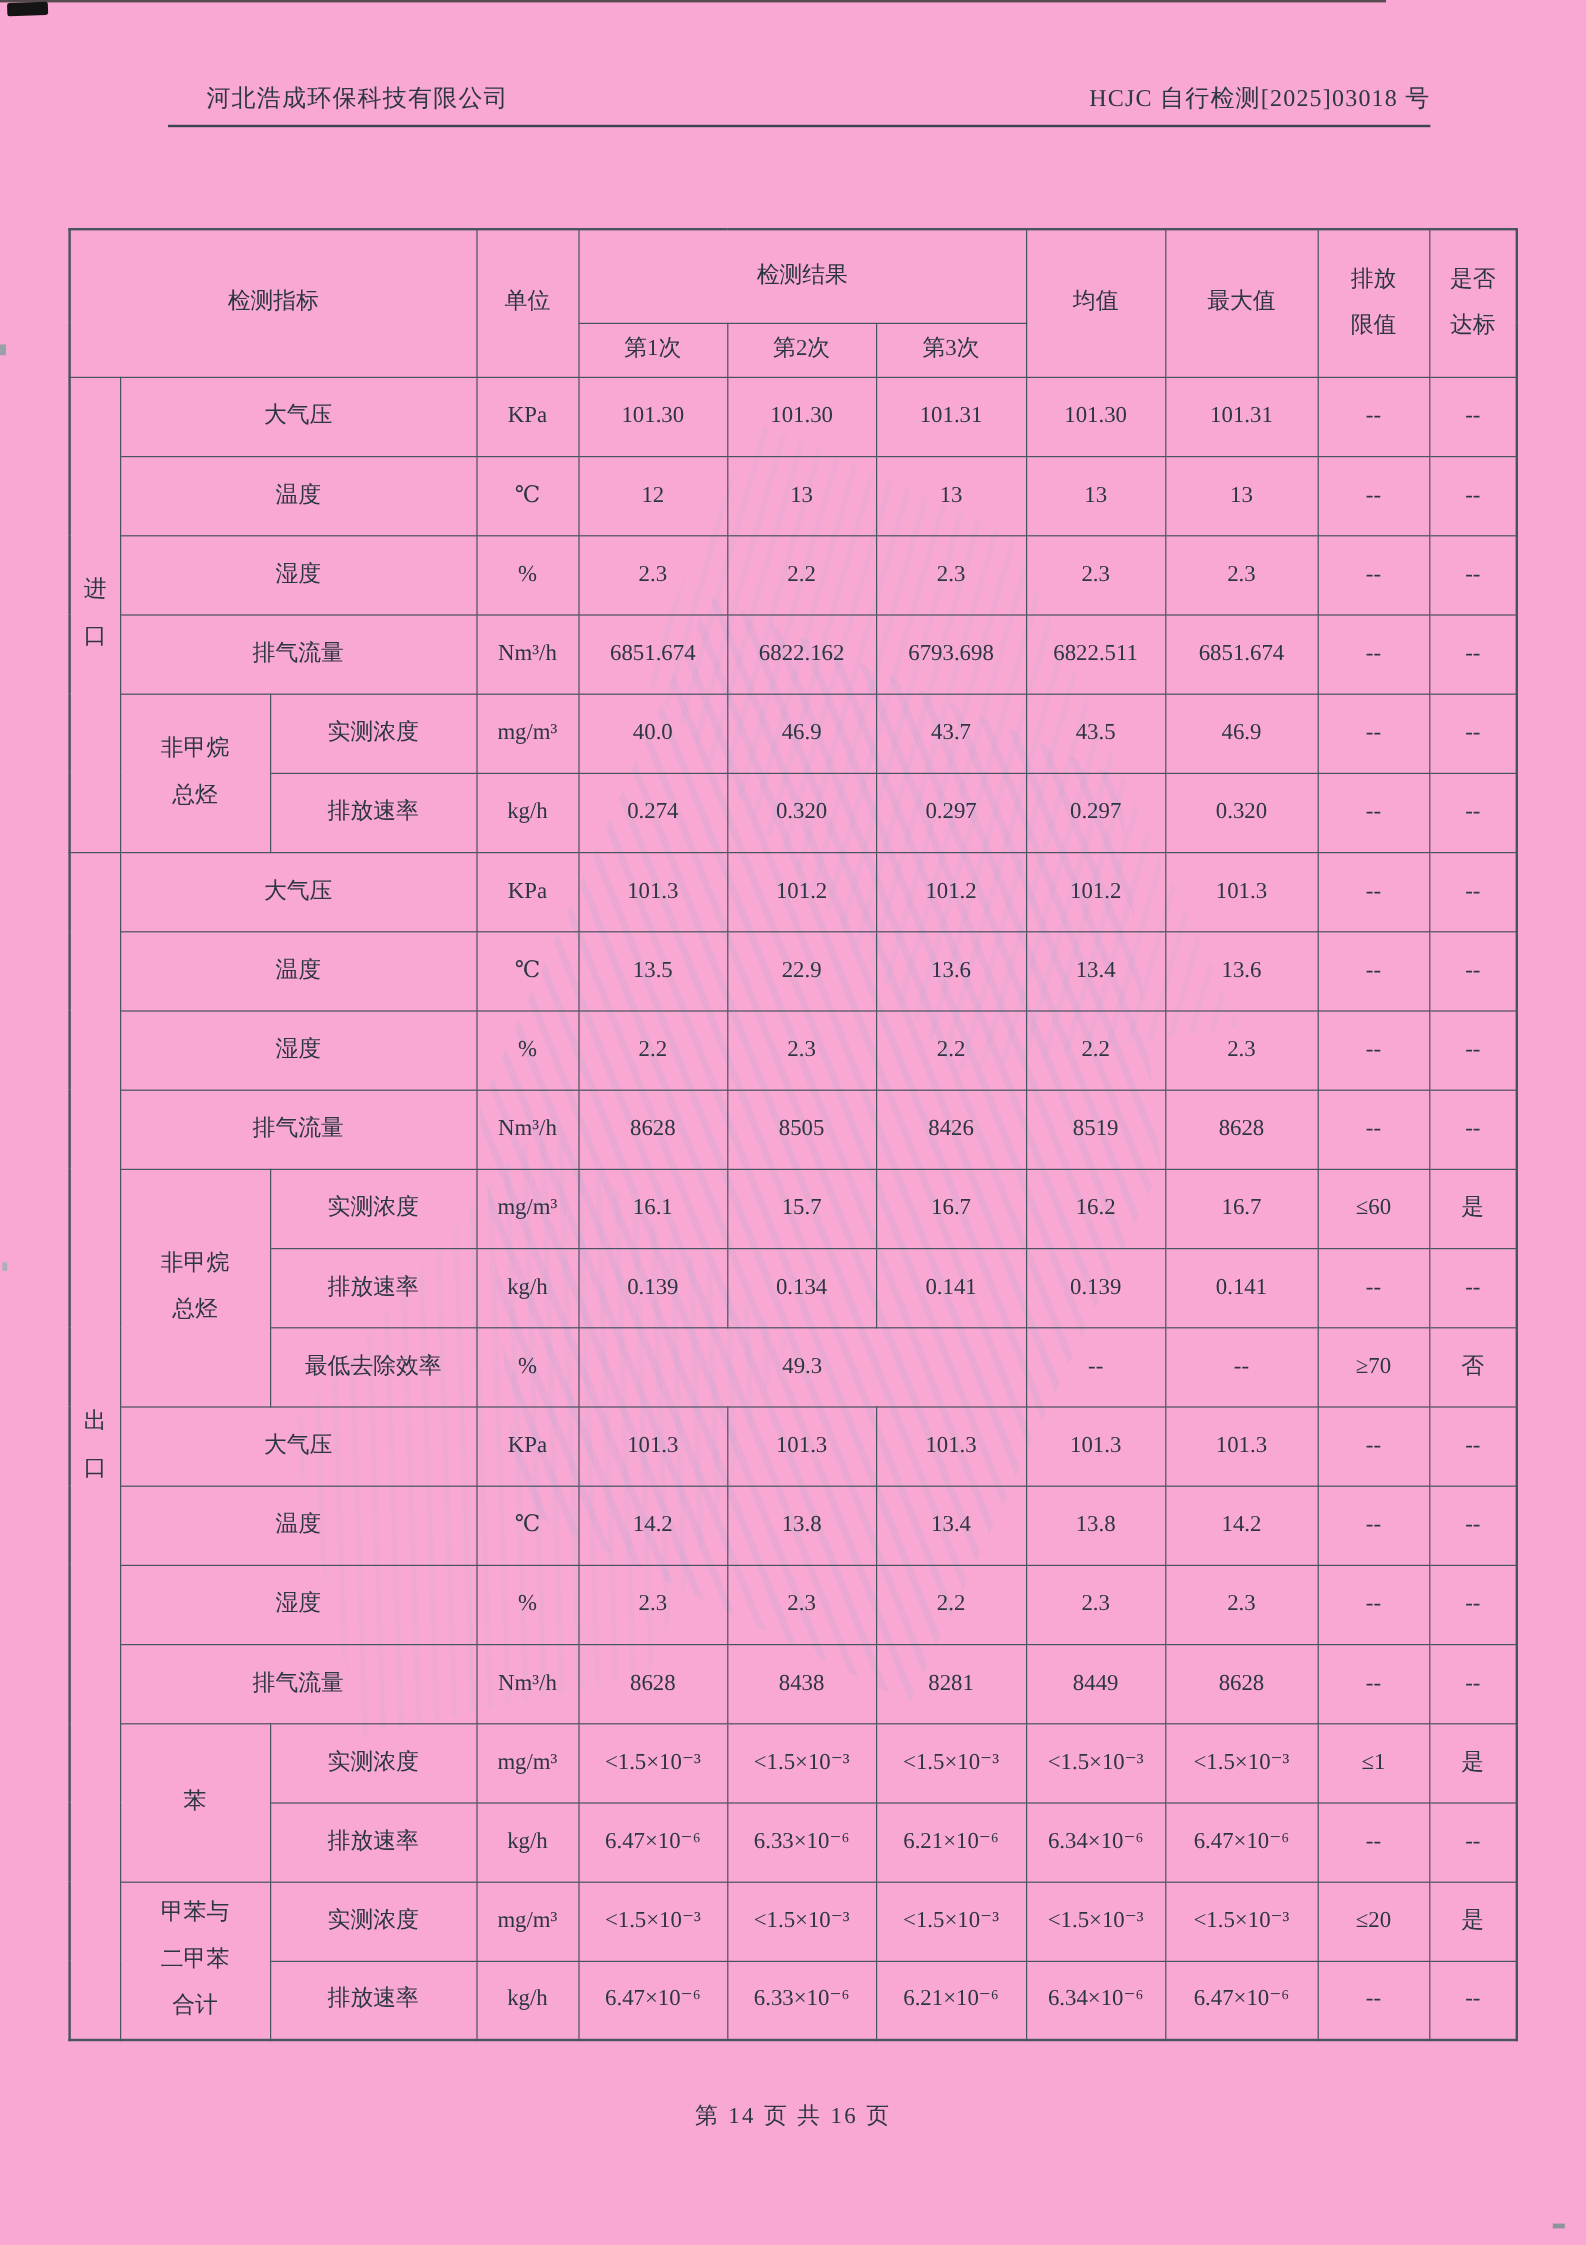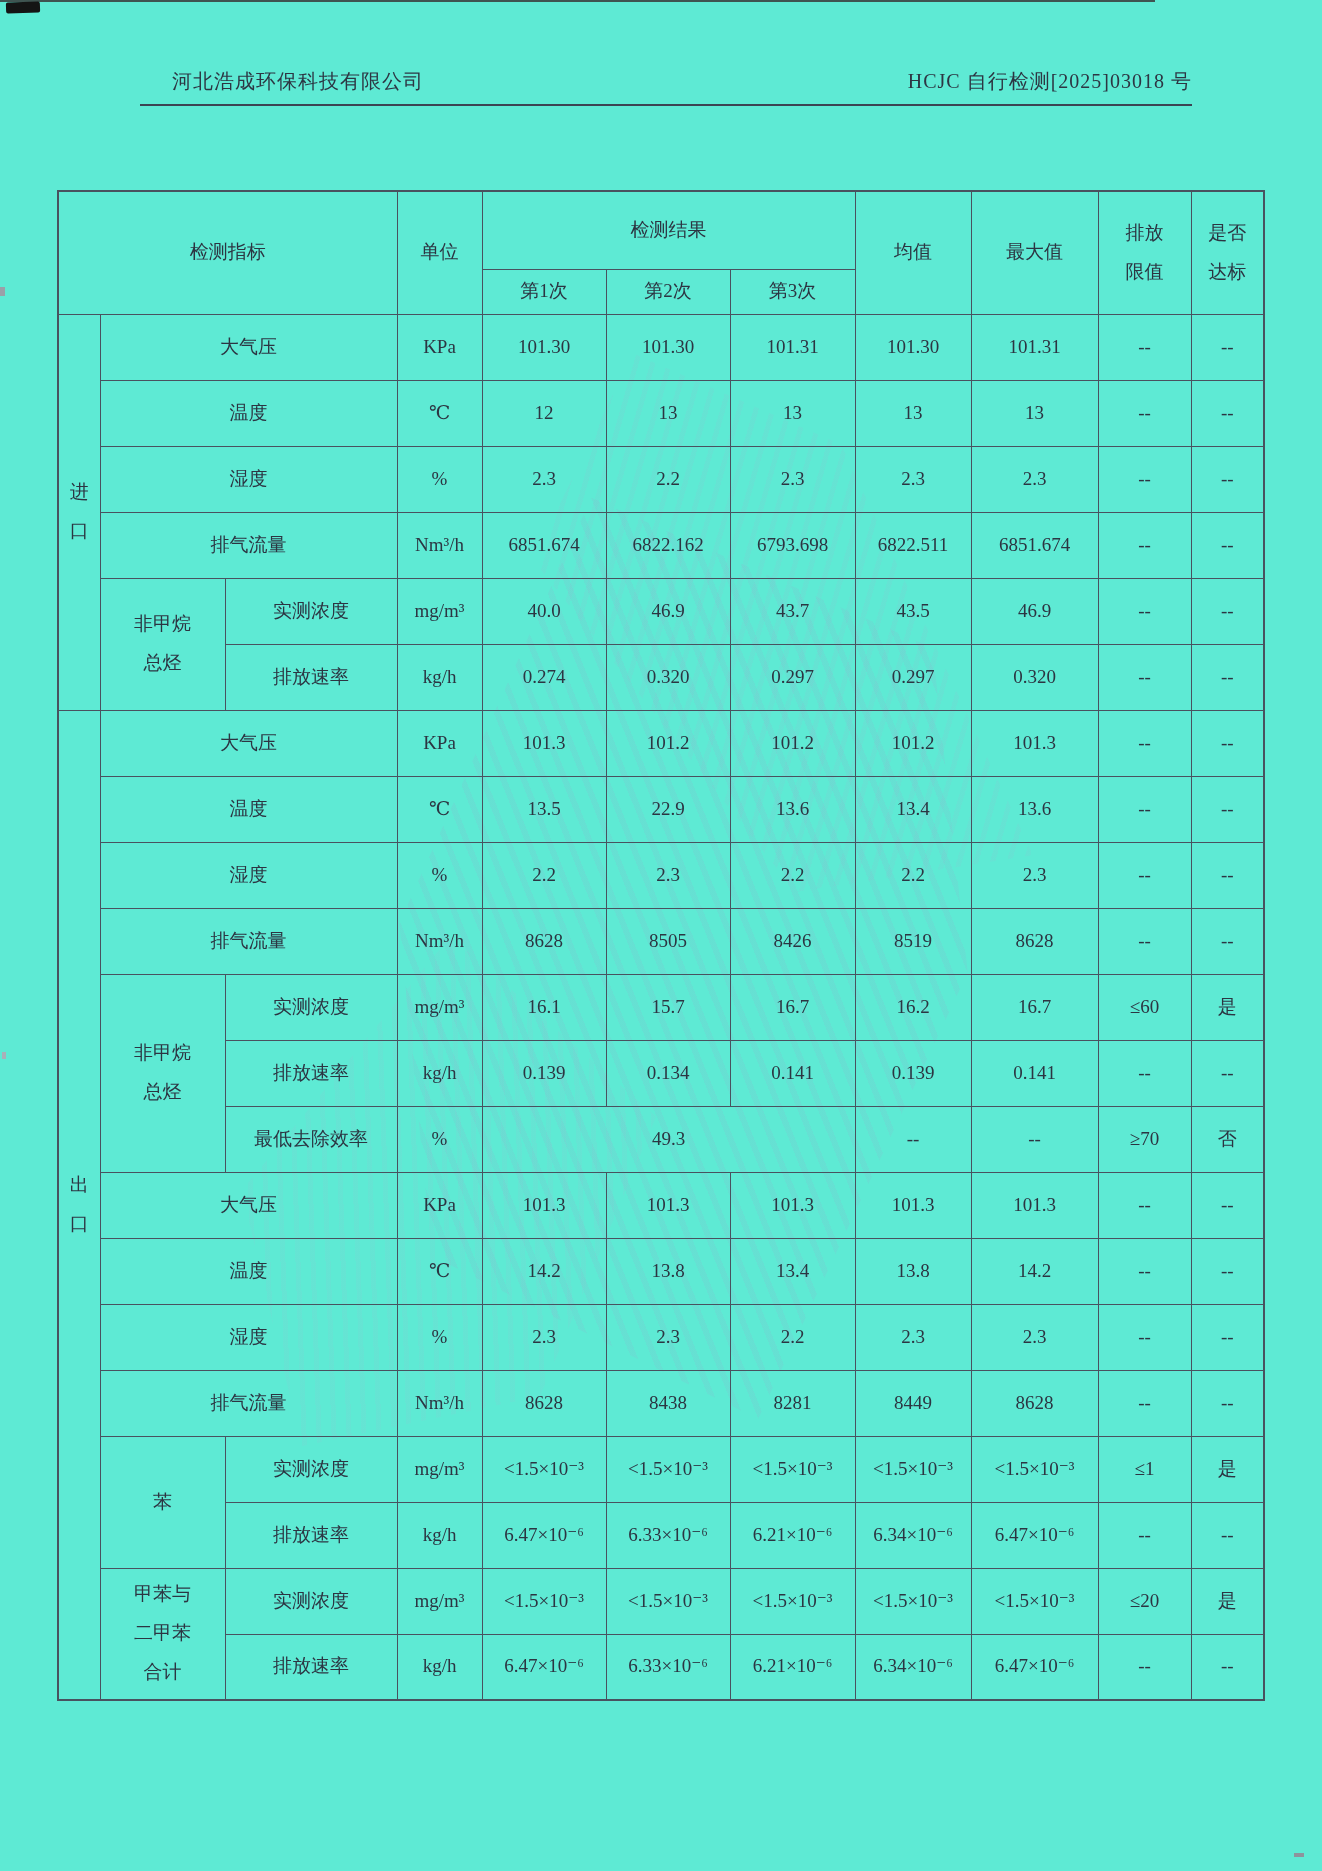--- a/index.html
+++ b/index.html
@@ -4,21 +4,21 @@
 <style>
   html, body {
     margin: 0;
     padding: 0;
     background: #ffffff;
   }
   .page {
     position: relative;
     width: 1322px;
     height: 1871px;
-    background: #5eead4;
+    background: #f9a8d4;
     overflow: hidden;
     font-family: "Liberation Serif", "DejaVu Serif", serif;
     color: #2d3643;
   }
 
   
   .artifact { position: absolute; pointer-events: none; }
   .artifact-topline { top: 0; left: 0; width: 1155px; height: 2px; background: #3a3a3a; opacity: .85; }
   .artifact-topleft { top: 2px; left: 6px; width: 34px; height: 11px; background: #141414; border-radius: 2px; transform: rotate(-2deg); }
   .artifact-left1 { left: 0; top: 287px; width: 5px; height: 9px; background: #9aa0a8; }
@@ -409,14 +409,17 @@
           <td>6.33×10⁻⁶</td>
           <td>6.21×10⁻⁶</td>
           <td>6.34×10⁻⁶</td>
           <td>6.47×10⁻⁶</td>
           <td>--</td>
           <td>--</td>
         </tr>
       </tbody>
   </table>
 
+  <div class="doc-footer">
+    <span>第 14 页 共 16 页</span>
+  </div>
 
 </div>
 
 </body></html>

